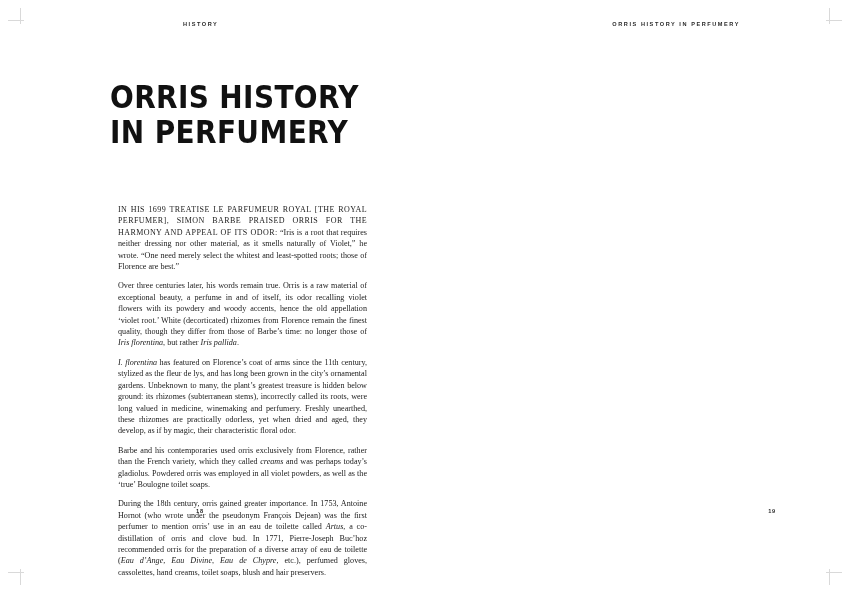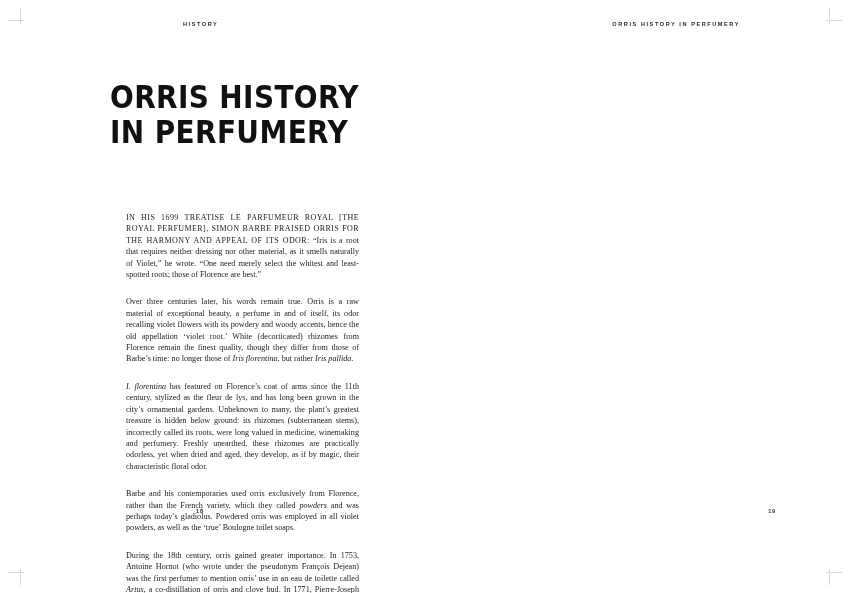--- a/index.html
+++ b/index.html
@@ -117,21 +117,21 @@
     font-size: 8.15px;
     line-height: 11.4px;
     text-align: justify;
     text-justify: inter-word;
     color: #1a1a1a;
     hyphens: manual;
   }
   .col-left  { left: 110px; top: 196px; }
 
   .col p {
-    margin: 16px;
+    margin: 8px;
     text-indent: 0;
   }
 
   
   .lead {
     font-variant: small-caps;
     letter-spacing: 0.42px;
     font-size: 8.0px;
   }
 
@@ -172,21 +172,21 @@
 
     <div class="col col-left">
 
       <p>
         <span class="lead">IN HIS 1699 TREATISE LE PARFUMEUR ROYAL [THE ROYAL PERFUMER], SIMON BARBE PRAISED ORRIS FOR THE HARMONY AND APPEAL OF ITS ODOR:</span>
         <span>“Iris is a root that requires neither dressing nor other material, as it smells naturally of Violet,” he wrote. “One need merely select the whitest and least-spotted roots; those of Florence are best.”</span>
       </p>
 
       <p>Over three centuries later, his words remain true. Orris is a raw material of exceptional beauty, a perfume in and of itself, its odor recalling violet flowers with its powdery and woody accents, hence the old appellation ‘violet root.’ White (decorticated) rhizomes from Florence remain the finest quality, though they differ from those of Barbe’s time: no longer those of <i class="sci">Iris florentina</i>, but rather <i class="sci">Iris pallida</i>.</p>
       <p><i class="sci">I. florentina</i> has featured on Florence’s coat of arms since the 11th century, stylized as the fleur de lys, and has long been grown in the city’s ornamental gardens. Unbeknown to many, the plant’s greatest treasure is hidden below ground: its rhizomes (subterranean stems), incorrectly called its roots, were long valued in medicine, winemaking and perfumery. Freshly unearthed, these rhizomes are practically odorless, yet when dried and aged, they develop, as if by magic, their characteristic floral odor.</p>
-      <p class="last-line-left">Barbe and his contemporaries used orris exclusively from Florence, rather than the French variety, which they called <i class="sci">powders</i> and was perhaps today’s gladiolus. Powdered orris was employed in all violet powders, as well as the ‘true’ Boulogne toilet soaps.</p>
+      <p class="last-line-left">Barbe and his contemporaries used orris exclusively from Florence, rather than the French variety, which they called <i class="sci">creams</i> and was perhaps today’s gladiolus. Powdered orris was employed in all violet powders, as well as the ‘true’ Boulogne toilet soaps.</p>
       <p>During the 18th century, orris gained greater importance. In 1753, Antoine Hornot (who wrote under the pseudonym François Dejean) was the first perfumer to mention orris’ use in an eau de toilette called <i class="sci">Artus</i>, a co-distillation of orris and clove bud. In 1771, Pierre-Joseph Buc’hoz recommended orris for the preparation of a diverse array of eau de toilette (<i class="sci">Eau d’Ange</i>, <i class="sci">Eau Divine</i>, <i class="sci">Eau de Chypre</i>, etc.), perfumed gloves, cassolettes, hand creams, toilet soaps, blush and hair preservers.</p>
 
     </div>
 
     <div class="folio folio-left">18</div>
   </div>
 
   <div class="page page-right">
 
     <div class="running-head rh-right">ORRIS HISTORY IN PERFUMERY</div>

